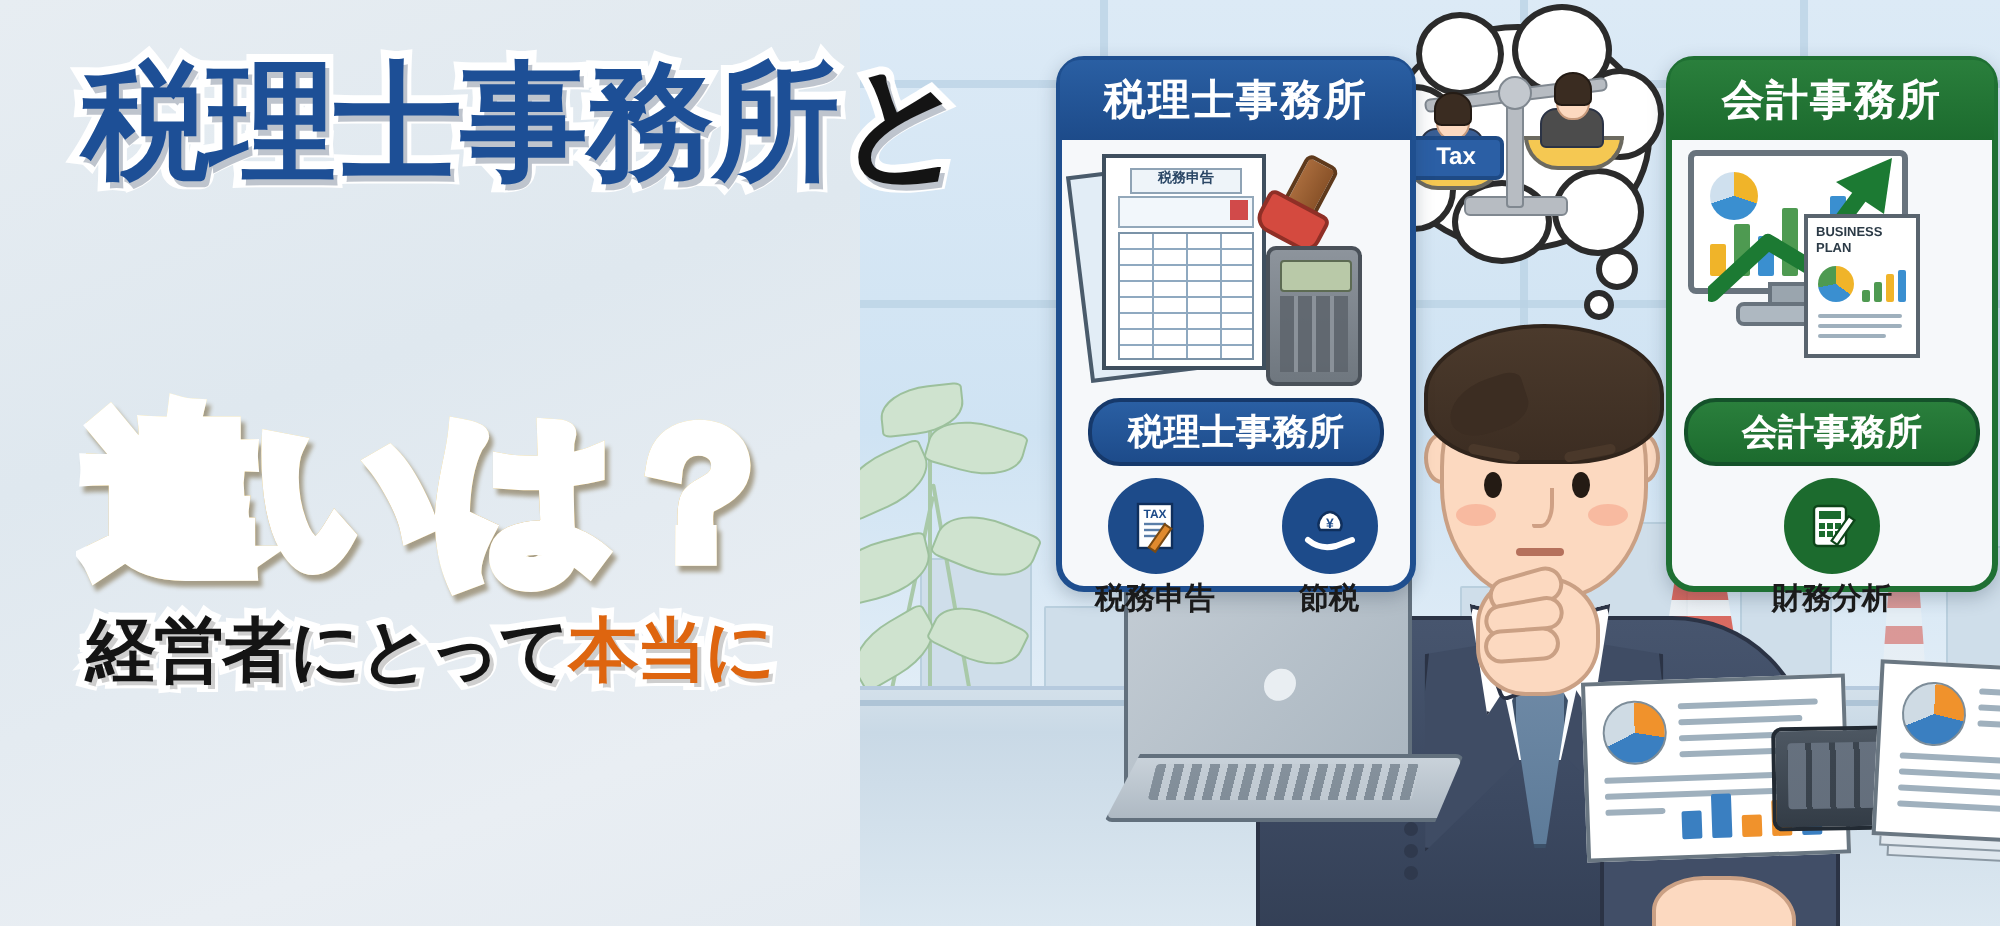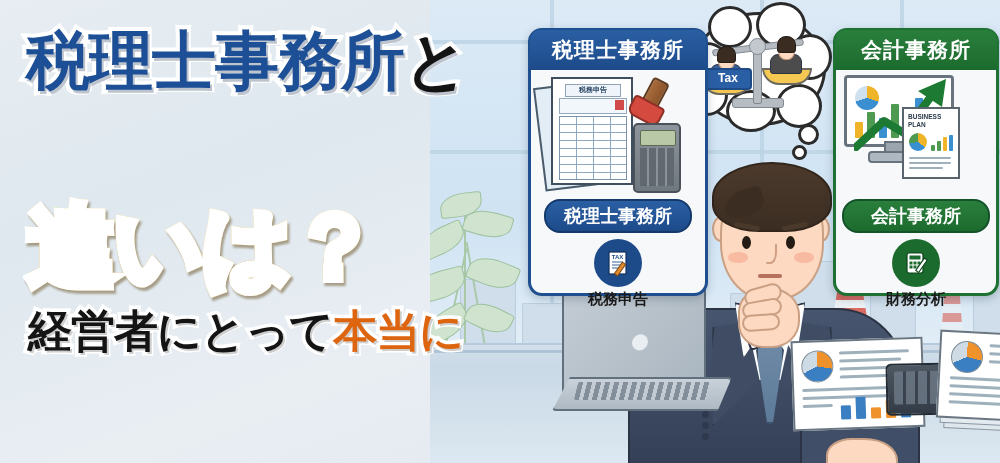--- a/index.html
+++ b/index.html
@@ -216,40 +216,40 @@
   .mbar{position:absolute;bottom:6px;border-radius:1px;}
   .mpie{position:absolute;left:8px;top:8px;width:24px;height:24px;border-radius:50%;
      background:conic-gradient(#f0b429 0 30%,#3a8fd0 30% 70%,#cfe0ee 70% 100%);}
   .arrow{position:absolute;left:18px;top:6px;width:96px;height:74px;z-index:3;}
   .bplan{position:absolute;left:66px;top:36px;width:54px;height:68px;background:#fff;border:2px solid #59646e;z-index:4;}
   .bplan .t{position:absolute;left:4px;top:4px;font-size:6.5px;font-weight:bold;color:#2b3a46;line-height:8px;}
   .bplan .p{position:absolute;left:5px;top:24px;width:18px;height:18px;border-radius:50%;
      background:conic-gradient(#f0b429 0 35%,#3a8fd0 35% 72%,#4e9a51 72% 100%);}
 
   
-  .headline{position:absolute;left:2px;top:0;width:560px;height:406px;z-index:20;}
+  .headline{position:absolute;left:17px;top:0;width:560px;height:406px;z-index:20;}
   .hl{
     position:absolute;white-space:nowrap;font-weight:bold;
     font-family:"Liberation Sans","DejaVu Sans",sans-serif;
     letter-spacing:-1px;
   }
   .l1{left:24px;top:18px;font-size:64px;color:#1d4f96;
       -webkit-text-stroke:8px #fff;paint-order:stroke fill;
       text-shadow:2px 3px 0 rgba(40,60,90,.30);}
   .l1 .kuro{color:#141414;}
   .l2{left:28px;top:98px;font-size:64px;color:#1b6b26;
       -webkit-text-stroke:8px #fff;paint-order:stroke fill;
       text-shadow:2px 3px 0 rgba(30,70,40,.30);}
   .l2 .kuro{color:#141414;}
   .l3{left:26px;top:188px;font-size:88px;letter-spacing:-2px;
       -webkit-text-stroke:9px #fff;paint-order:stroke fill;
       background:linear-gradient(180deg,#fdf3b8 0%,#f2d169 18%,#e0ad2c 46%,#c78f17 62%,#f6dd87 80%,#c98f19 100%);
       -webkit-background-clip:text;background-clip:text;color:transparent;
       filter:drop-shadow(2px 3px 1px rgba(90,65,10,.45));}
-  .l4{left:26px;top:302px;font-size:44px;color:#141414;
+  .l4{left:26px;top:302px;font-size:35px;color:#141414;
       -webkit-text-stroke:7px #fff;paint-order:stroke fill;
       text-shadow:2px 2px 0 rgba(60,60,60,.25);}
   .l4 .org{color:#de650f;}
   .l5{left:26px;top:368px;font-size:47px;color:#141414;
       -webkit-text-stroke:7px #fff;paint-order:stroke fill;
       text-shadow:2px 2px 0 rgba(60,60,60,.25);}
   .l5 .org{color:#de650f;}
   .l5 .red{color:#c4161c;font-size:58px;
       text-shadow:2px 3px 0 rgba(120,10,15,.35);}
 </style>
@@ -449,20 +449,30 @@
               <rect x="6" y="4" width="17" height="22" fill="#fff" stroke="#0f2f5c" stroke-width="1.2"></rect>
               <text x="14.5" y="11" font-size="6" font-weight="bold" fill="#1d4b8a" text-anchor="middle" font-family="Liberation Sans, sans-serif">TAX</text>
               <line x1="9" y1="14" x2="20" y2="14" stroke="#5a7ea8" stroke-width="1.2"></line>
               <line x1="9" y1="17" x2="20" y2="17" stroke="#5a7ea8" stroke-width="1.2"></line>
               <line x1="9" y1="20" x2="17" y2="20" stroke="#5a7ea8" stroke-width="1.2"></line>
               <rect x="15" y="14" width="4" height="14" fill="#e08a2e" stroke="#7a4a12" stroke-width="1" transform="rotate(35 17 21)"></rect>
             </svg>
           </div>
           <div class="ic-label">税務申告</div>
         </div>
+        <div class="ic-wrap">
+          <div class="ic-circle ic-blue">
+            <svg width="30" height="30" viewBox="0 0 30 30">
+              <path d="M11 10 q4 -4 8 0 q3 4 1 7 h-10 q-2 -3 1 -7 z" fill="#fff" stroke="#0f2f5c" stroke-width="1.2"></path>
+              <text x="15" y="16" font-size="7" font-weight="bold" fill="#1d4b8a" text-anchor="middle" font-family="Liberation Sans, sans-serif">¥</text>
+              <path d="M4 22 q6 5 14 3 l8 -3" fill="none" stroke="#fff" stroke-width="3" stroke-linecap="round"></path>
+            </svg>
+          </div>
+          <div class="ic-label">節税</div>
+        </div>
       </div>
     </div>
   </div>
 
   <div class="card card-green">
     <div class="card-hd">会計事務所</div>
     <div class="card-body">
 
       <div class="mon">
         <div class="scr">

